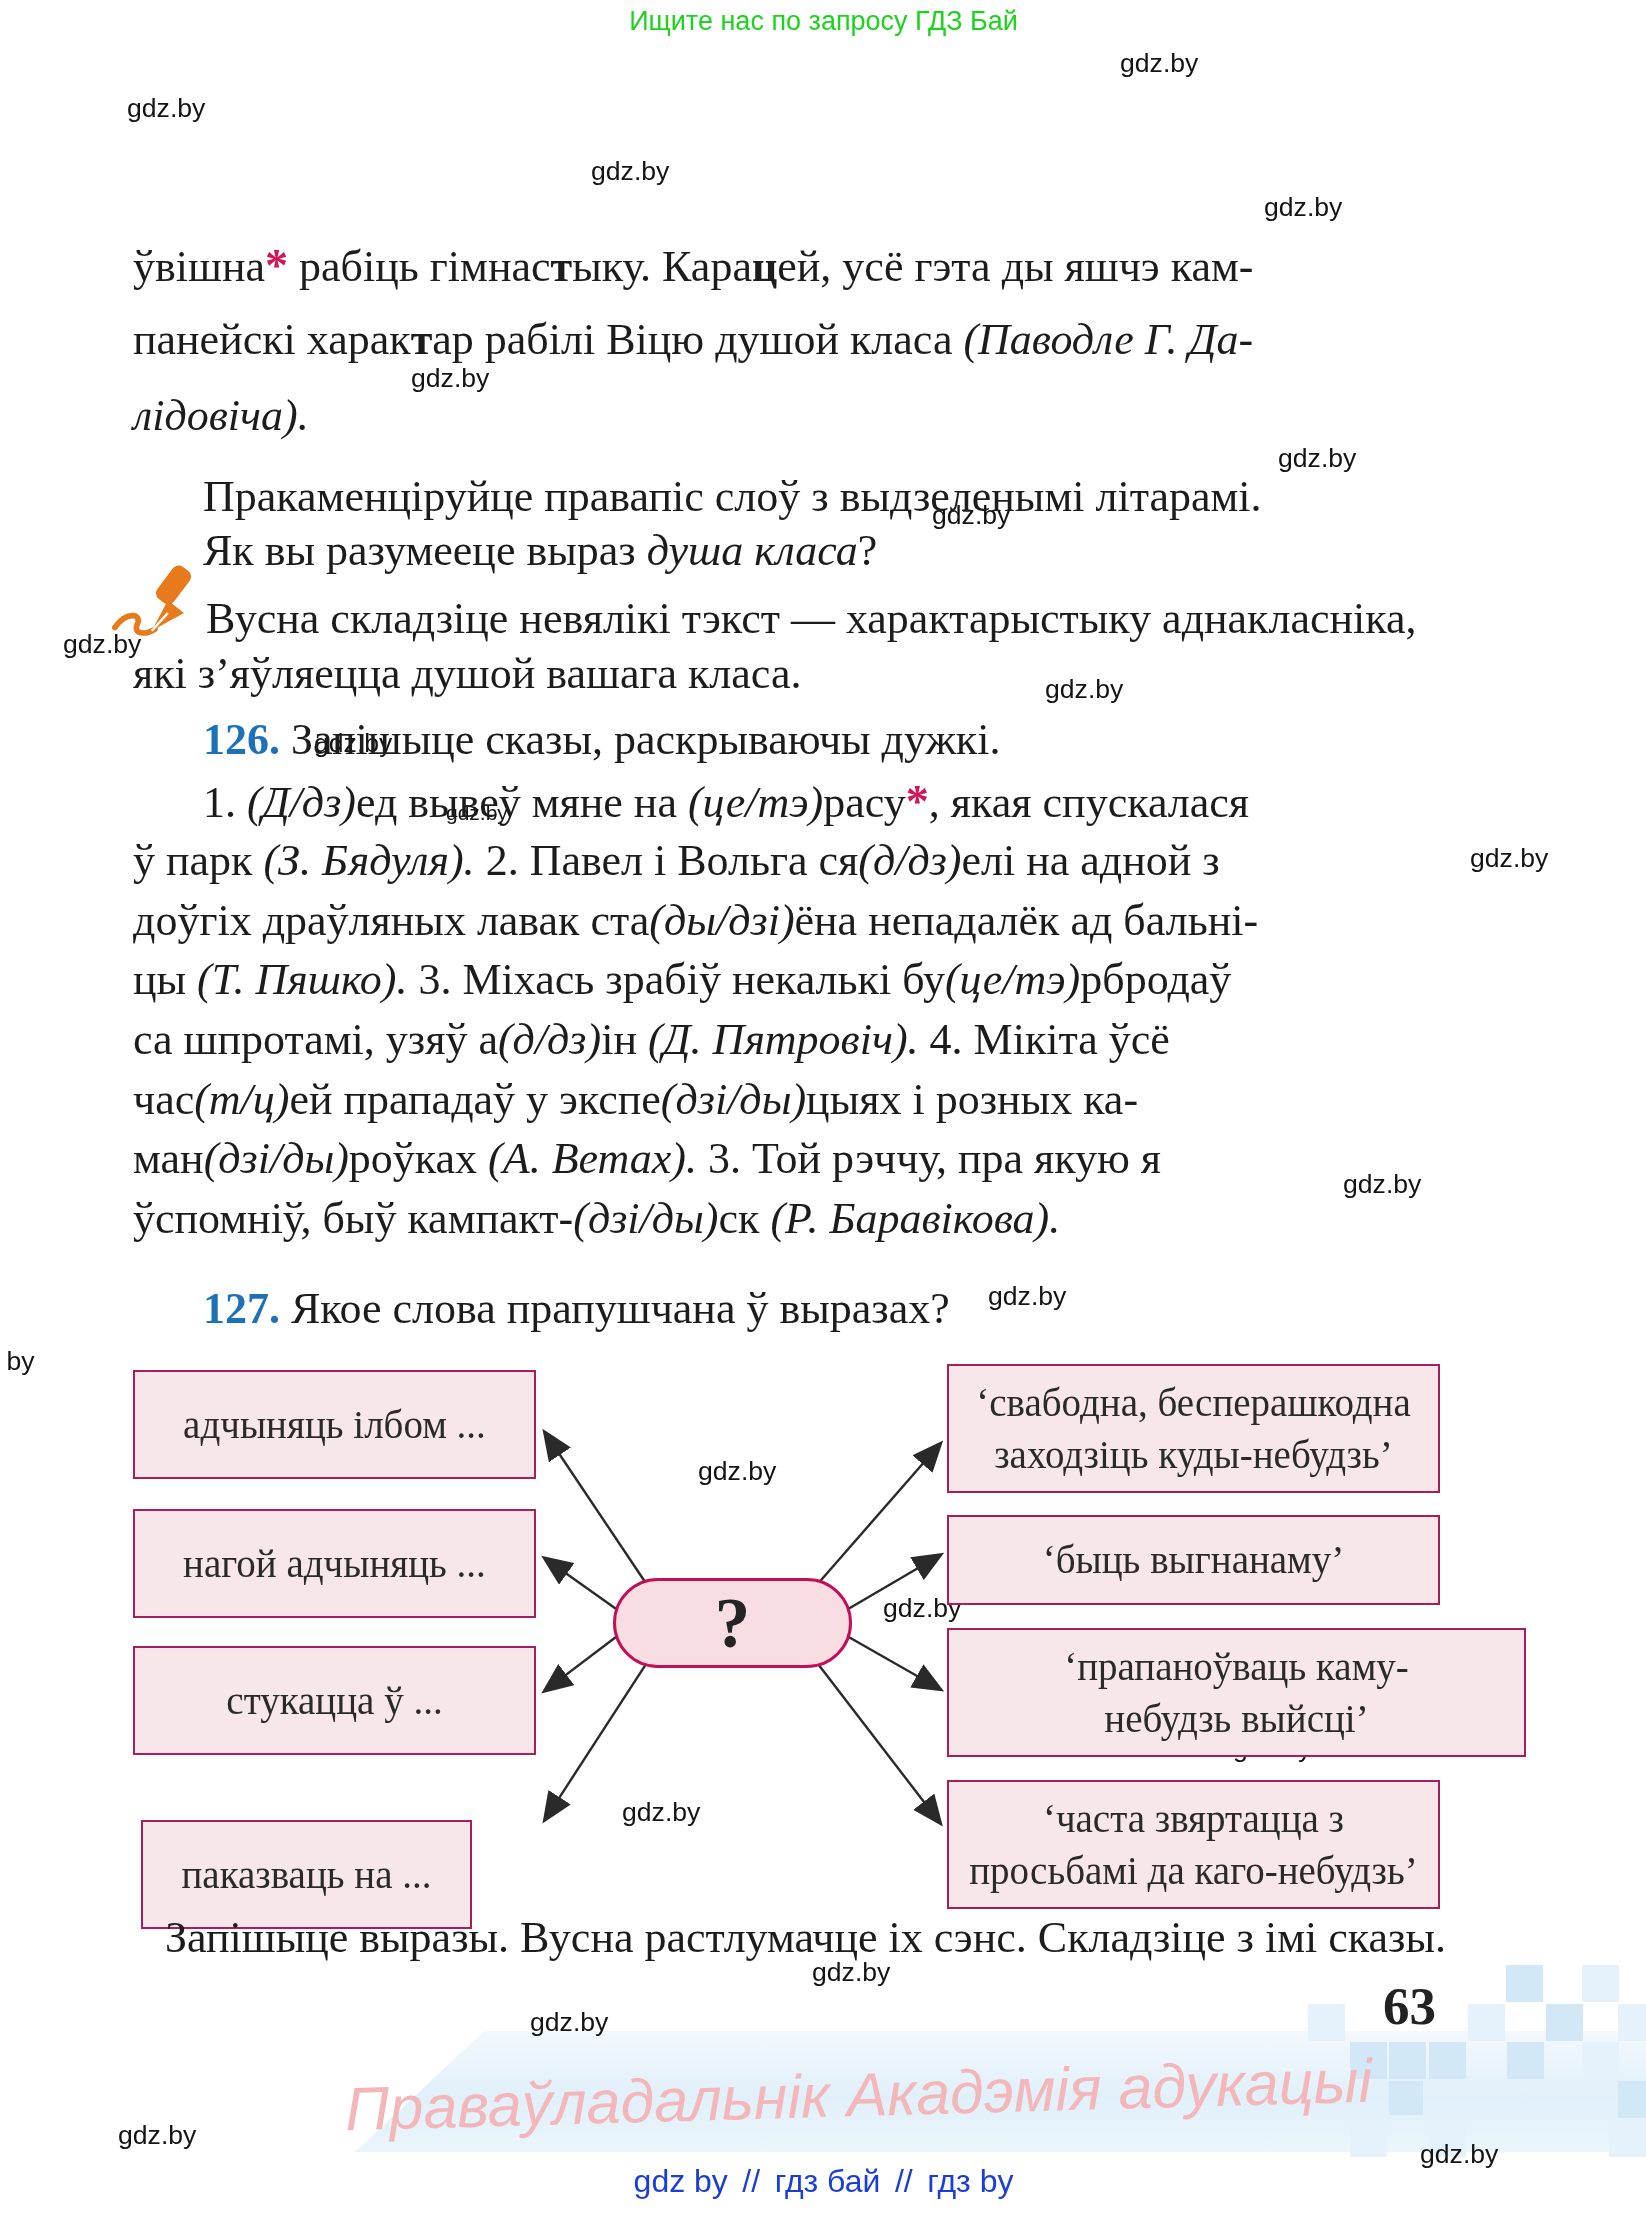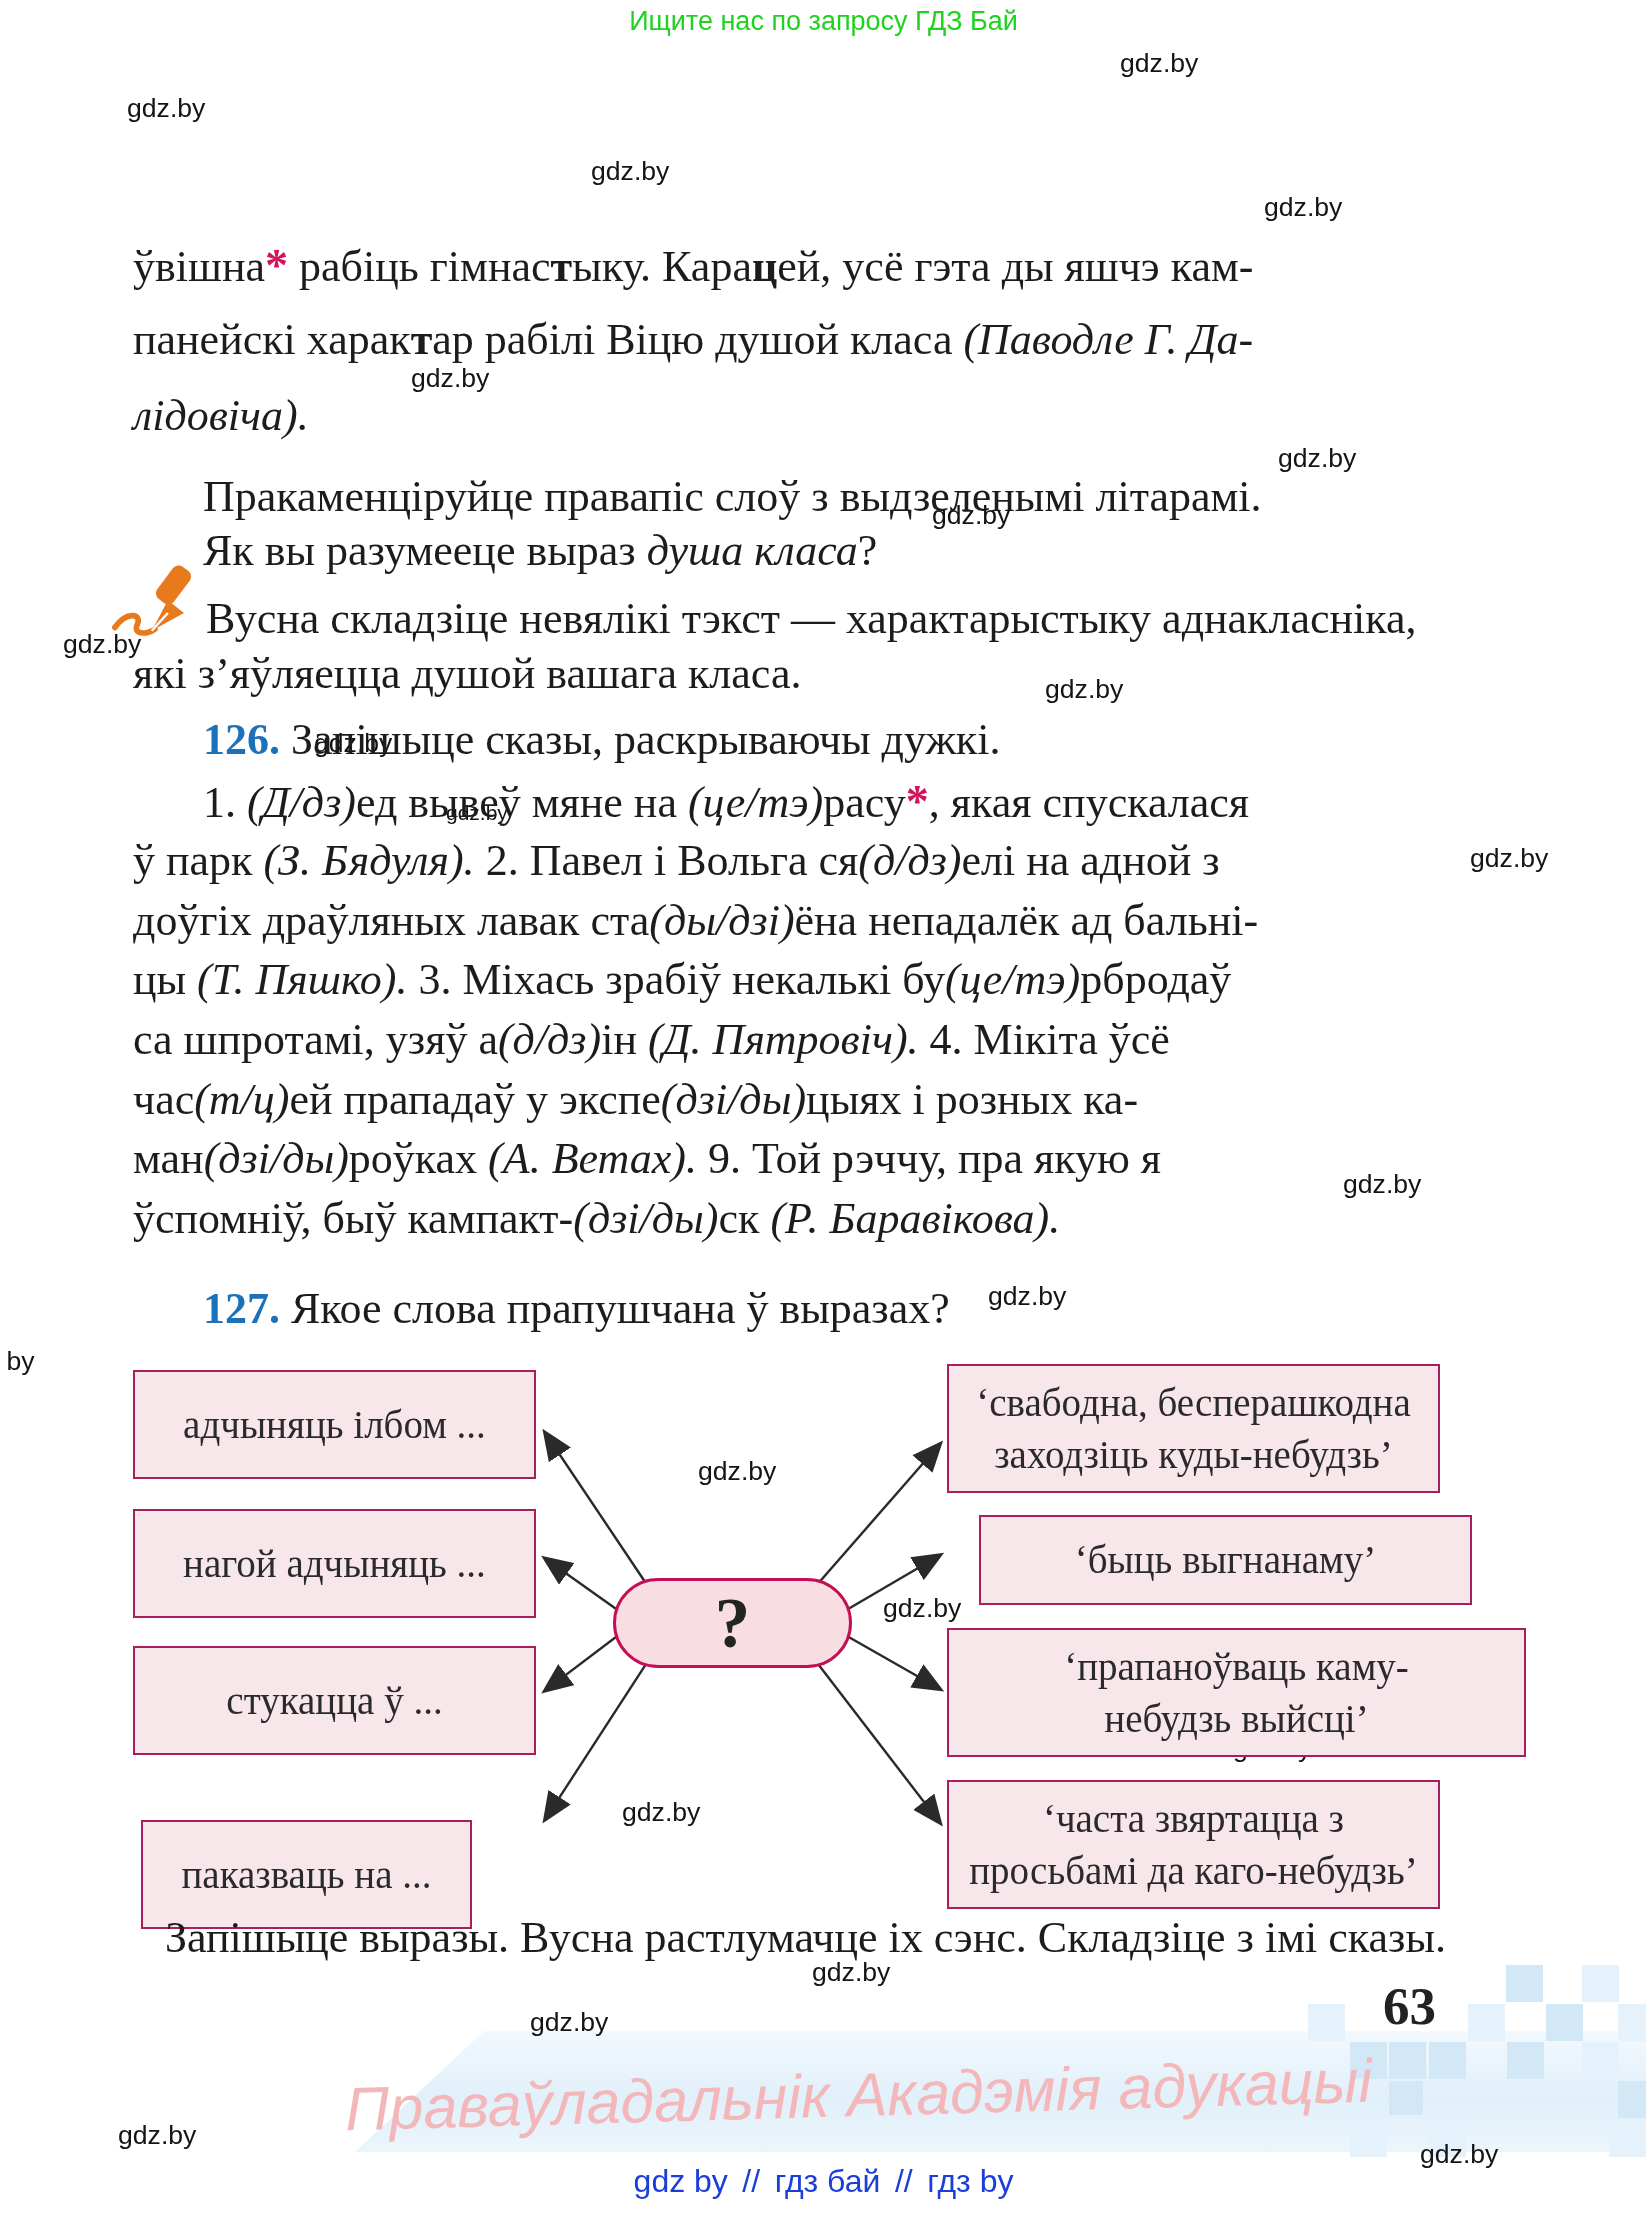--- a/index.html
+++ b/index.html
@@ -100,21 +100,21 @@
       <div class="bline" style="left: 203px; top: 525px;"><span>Як вы разумееце выраз </span><span class="i">душа класа</span><span>?</span></div>
       <div class="bline" style="left: 206px; top: 593px;"><span>Вусна складзіце невялікі тэкст — характарыстыку аднакласніка,</span></div>
       <div class="bline" style="left: 133px; top: 648px;"><span>які з’яўляецца душой вашага класа.</span></div>
       <div class="bline" style="left: 203px; top: 714px;"><span class="num">126. </span><span>Запішыце сказы, раскрываючы дужкі.</span></div>
       <div class="bline" style="left: 203px; top: 775px;"><span>1. </span><span class="i">(Д/дз)</span><span>ед вывеў мяне на </span><span class="i">(це/тэ)</span><span>расу</span><span class="ast">*</span><span>, якая спускалася</span></div>
       <div class="bline" style="left: 133px; top: 835px;"><span>ў парк </span><span class="i">(З. Бядуля).</span><span> 2. Павел і Вольга ся</span><span class="i">(д/дз)</span><span>елі на адной з</span></div>
       <div class="bline" style="left: 133px; top: 895px;"><span>доўгіх драўляных лавак ста</span><span class="i">(ды/дзі)</span><span>ёна непадалёк ад бальні-</span></div>
       <div class="bline" style="left: 133px; top: 954px;"><span>цы </span><span class="i">(Т. Пяшко).</span><span> 3. Міхась зрабіў некалькі бу</span><span class="i">(це/тэ)</span><span>рбродаў</span></div>
       <div class="bline" style="left: 133px; top: 1014px; text-align: right;"><span>са шпротамі, узяў а</span><span class="i">(д/дз)</span><span>ін </span><span class="i">(Д. Пятровіч).</span><span> 4. Мікіта ўсё</span></div>
       <div class="bline" style="left: 133px; top: 1074px;"><span>час</span><span class="i">(т/ц)</span><span>ей прападаў у экспе</span><span class="i">(дзі/ды)</span><span>цыях і розных ка-</span></div>
-      <div class="bline" style="left: 133px; top: 1133px;"><span>ман</span><span class="i">(дзі/ды)</span><span>роўках </span><span class="i">(А. Ветах).</span><span> 9. Той рэччу, пра якую я</span></div>
+      <div class="bline" style="left: 133px; top: 1133px;"><span>ман</span><span class="i">(дзі/ды)</span><span>роўках </span><span class="i">(А. Ветах).</span><span> 3. Той рэччу, пра якую я</span></div>
       <div class="bline" style="left: 133px; top: 1193px;"><span>ўспомніў, быў кампакт-</span><span class="i">(дзі/ды)</span><span>ск </span><span class="i">(Р. Баравікова).</span></div>
       <div class="bline" style="left: 203px; top: 1283px;"><span class="num">127. </span><span>Якое слова прапушчана ў выразах?</span></div>
     </div>
 
   <div class="pencil">
     <svg width="90" height="84" viewBox="0 0 112 104">
       <path d="M6 80 C22 58 40 64 34 76 C28 88 44 90 56 82" stroke="#e87a1e" stroke-width="7" fill="none" stroke-linecap="round"></path>
       <path d="M52 84 L72 46 L92 62 Z" fill="#e87a1e"></path>
       <path d="M52 84 L72 62" stroke="#ffffff" stroke-width="3"></path>
       <rect x="66" y="2" width="26" height="50" rx="9" transform="rotate(37 79 27)" fill="#e87a1e"></rect>
@@ -148,21 +148,21 @@
     <div class="node">
       <span>?</span>
     </div>
     <div id="rightboxes">
         <div class="dbox" style="left: 947px; top: 1364px; width: 493px; height: 129px;">
           <div class="rl">
             <div>‘свабодна, бесперашкодна</div>
             <div>заходзіць куды-небудзь’</div>
           </div>
         </div>
-        <div class="dbox" style="left: 947px; top: 1515px; width: 493px; height: 90px; margin-left: 32px;">
+        <div class="dbox" style="left: 947px; top: 1515px; width: 493px; height: 90px;">
           <div class="rl">
             <div>‘быць выгнанаму’</div>
           </div>
         </div>
         <div class="dbox" style="left: 947px; top: 1628px; width: 579px; height: 129px;">
           <div class="rl">
             <div>‘прапаноўваць каму-</div>
             <div>небудзь выйсці’</div>
           </div>
         </div>

